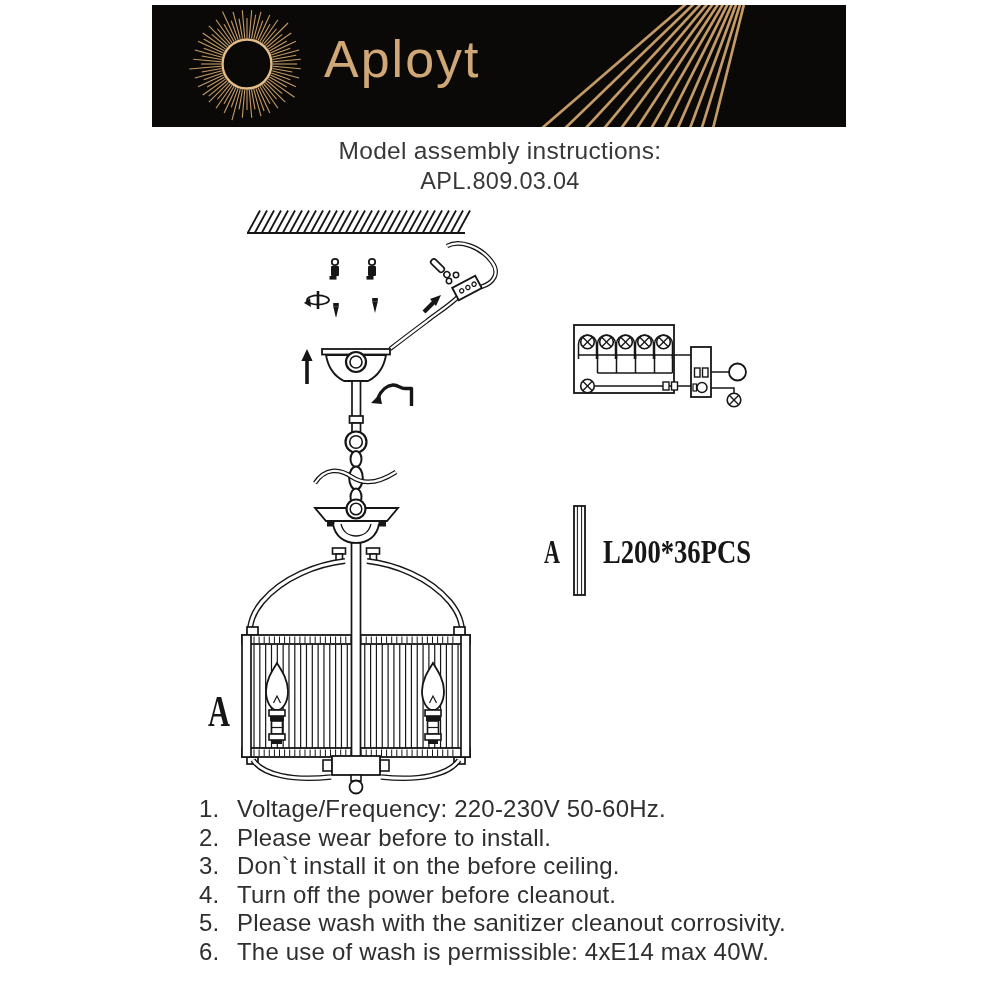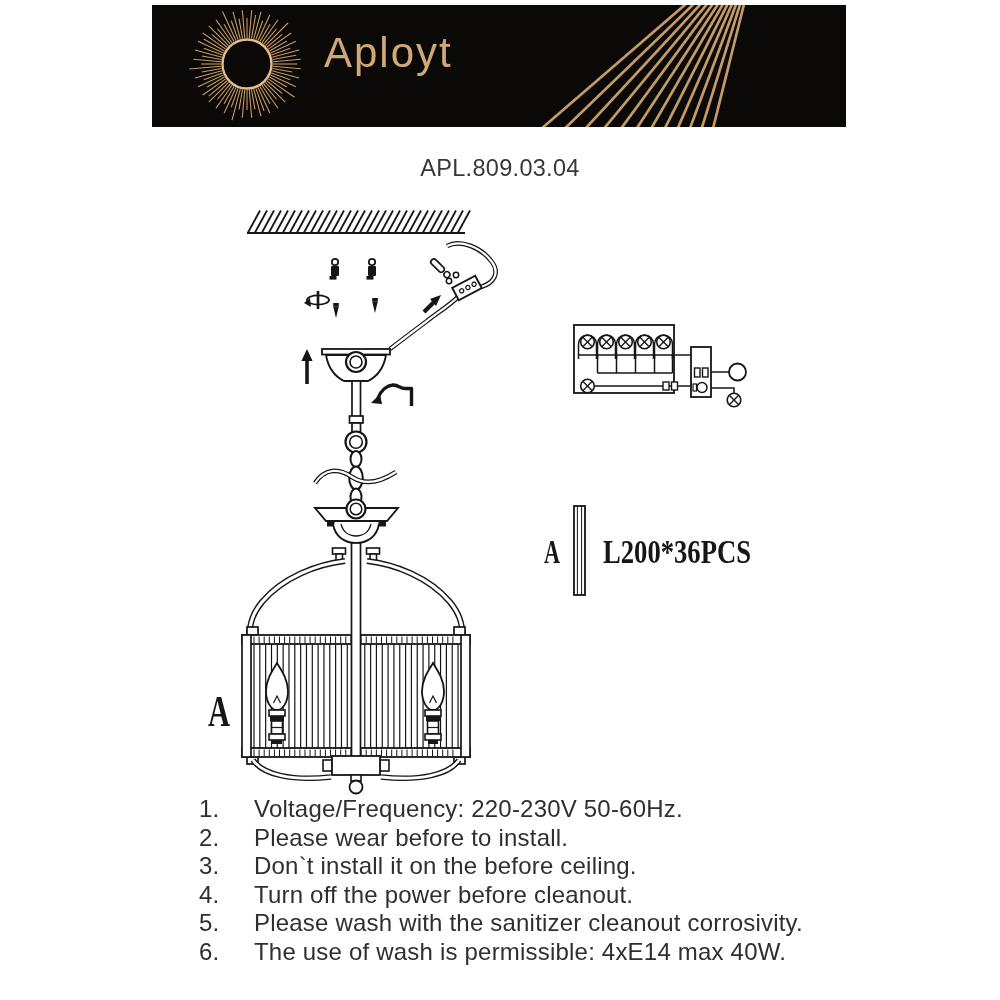--- a/index.html
+++ b/index.html
@@ -7,35 +7,35 @@
     width:1000px;height:1000px;position:relative;background:#ffffff;
     font-family:"Liberation Sans",sans-serif;overflow:hidden;
   }
   .banner{
     position:absolute;left:152px;top:5px;width:694px;height:122px;
     background:#0b0908;overflow:hidden;
   }
   .banner-art{position:absolute;left:0;top:0;width:694px;height:122px;}
   .logo-text{
     position:absolute;left:172px;top:24px;
-    font-size:42px;letter-spacing:2px;color:#d0a877;font-weight:400;
+    font-size:52px;letter-spacing:2px;color:#d0a877;font-weight:400;
   }
   .title-wrap{
     position:absolute;left:0;top:137px;width:1000px;text-align:center;color:#383838;
   }
   .title-line{font-size:24.5px;letter-spacing:.3px;}
-  .model-line{font-size:23.5px;margin-top:18px;letter-spacing:.3px;}
+  .model-line{font-size:23.5px;margin-top:3px;letter-spacing:.3px;}
   .diagram-svg{position:absolute;left:0;top:0;width:1000px;height:1000px;}
   .instructions{
     position:absolute;left:199px;top:795px;width:680px;
     color:#2f2f2f;font-size:24px;line-height:28.6px;letter-spacing:.2px;
   }
   .item{display:flex;}
   .item .num{width:38px;flex:0 0 38px;}
-  .item .txt{flex:1;white-space:nowrap;margin-left:17px;}
+  .item .txt{flex:1;white-space:nowrap;}
 </style>
 </head>
 <body>
 
 <div class="banner">
   <svg class="banner-art" viewBox="0 0 694 122">
     <g id="g-sunburst">
         <line x1="121" y1="59" x2="145" y2="59" stroke="#c49a66" stroke-width="1.1"></line>
         <line x1="120.90106215038539" y1="61.26604931143911" x2="148.79451369695425" y2="63.70641010837354" stroke="#c49a66" stroke-width="1.1"></line>
         <line x1="120.60500157831741" y1="63.51485261934019" x2="140.30115663856157" y2="66.98781617267879" stroke="#c49a66" stroke-width="1.1"></line>
@@ -122,20 +122,21 @@
         <line x1="608" y1="-65" x2="161.8032071759174" y2="474.3592699430526" stroke="#c49a66" stroke-width="2.7"></line>
         <line x1="608" y1="-65" x2="132.3910870169384" y2="448.6109051520134" stroke="#c49a66" stroke-width="2.7"></line>
         <line x1="608" y1="-65" x2="104.46213976294416" y2="421.260859321298" stroke="#c49a66" stroke-width="2.7"></line>
         <line x1="608" y1="-65" x2="78.10346104377061" y2="392.39442279307394" stroke="#c49a66" stroke-width="2.7"></line>
       </g>
   </svg>
   <div class="logo-text">Aployt</div>
 </div>
 
 <div class="title-wrap">
+  <div class="title-line">Model assembly instructions:</div>
   <div class="model-line">APL.809.03.04</div>
 </div>
 
 <svg class="diagram-svg" id="diagram-svg" viewBox="0 0 1000 1000">
 
   <g id="g-hatch">
       <line x1="248" y1="232.5" x2="260" y2="210.5" stroke="#161616" stroke-width="1.8"></line>
       <line x1="255" y1="232.5" x2="267" y2="210.5" stroke="#161616" stroke-width="1.8"></line>
       <line x1="262" y1="232.5" x2="274" y2="210.5" stroke="#161616" stroke-width="1.8"></line>
       <line x1="269" y1="232.5" x2="281" y2="210.5" stroke="#161616" stroke-width="1.8"></line>

